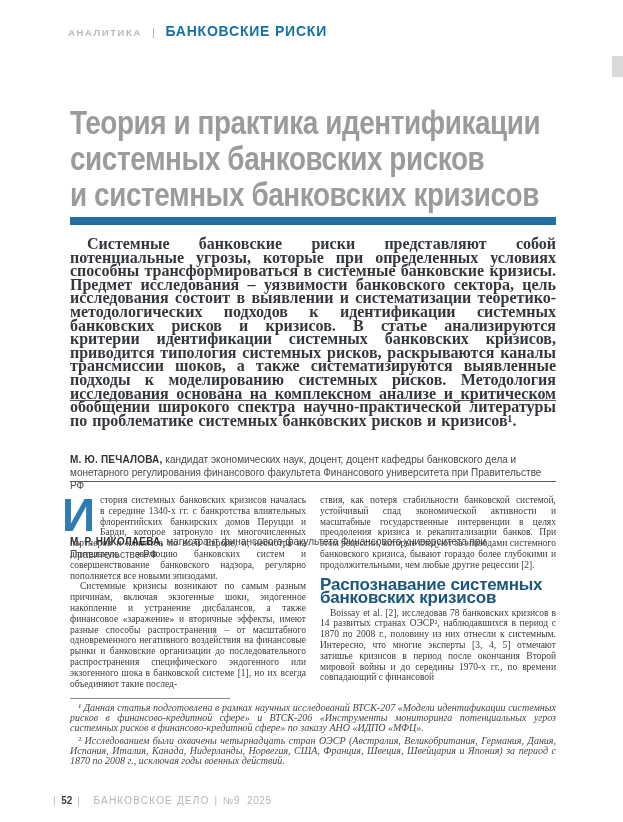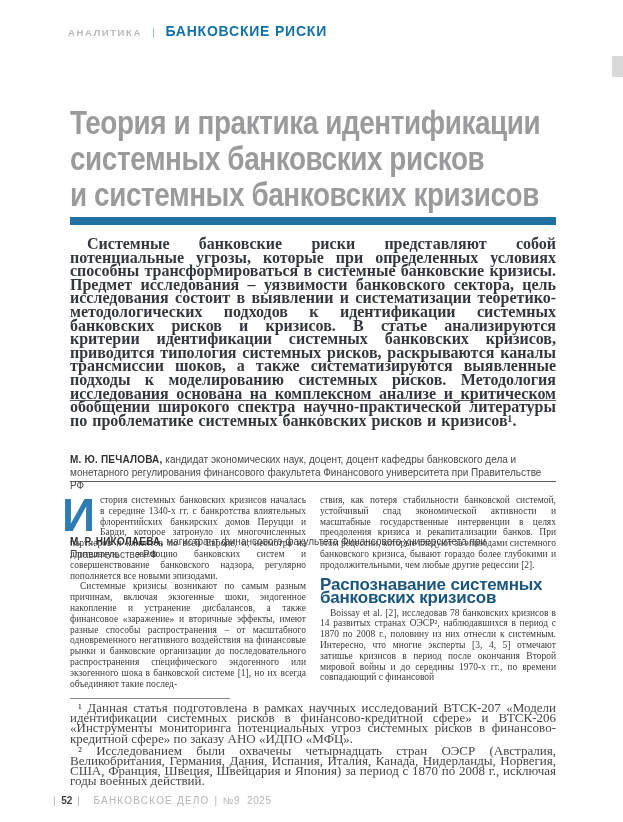--- a/index.html
+++ b/index.html
@@ -45,21 +45,21 @@
     font-size:46px; line-height:34px; color:#2f7cb5; margin:3px 5px 0 -8px;
   }
   .subheading {
     font-family:"Liberation Sans", sans-serif; font-weight:bold;
     font-size:17px; line-height:13px; color:#1a567e; letter-spacing:-0.2px;
     margin:7px 0 4px 0; text-align:left;
   }
   
   .footnotes { position:absolute; top:698px; left:70px; width:486px; }
   .fn-rule { width:160px; height:1px; background:#8a8a8a; margin-bottom:4px; }
-  .footnote { font-size:13px; line-height:10.2px; color:#474747; text-align:justify; text-indent:8px; margin:0 0 2px 0; }
+  .footnote { font-size:10px; line-height:10.2px; color:#474747; text-align:justify; text-indent:8px; margin:0 0 2px 0;font-style:italic; }
   
   .footer { position:absolute; top:795px; left:48px; font-family:"Liberation Sans", sans-serif;
     font-size:10px; color:#b5b5b5; letter-spacing:0.6px; white-space:nowrap; }
   .footer .pipe { color:#b5b5b5; margin:0 5px; }
   .footer .pagenum { color:#3f3f3f; font-weight:bold; letter-spacing:0; }
   .footer .journal { letter-spacing:1.2px;padding-left:8px; }
 </style>
 </head>
 <body>
 

